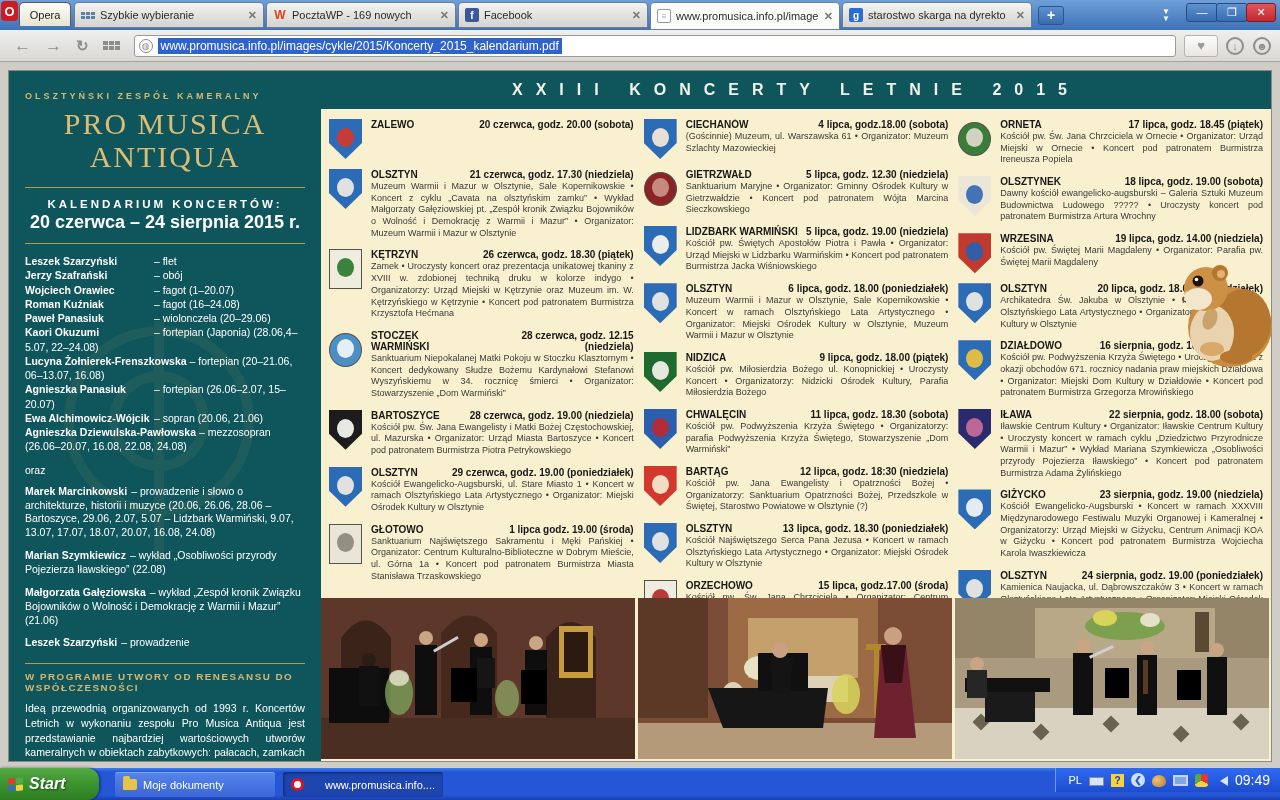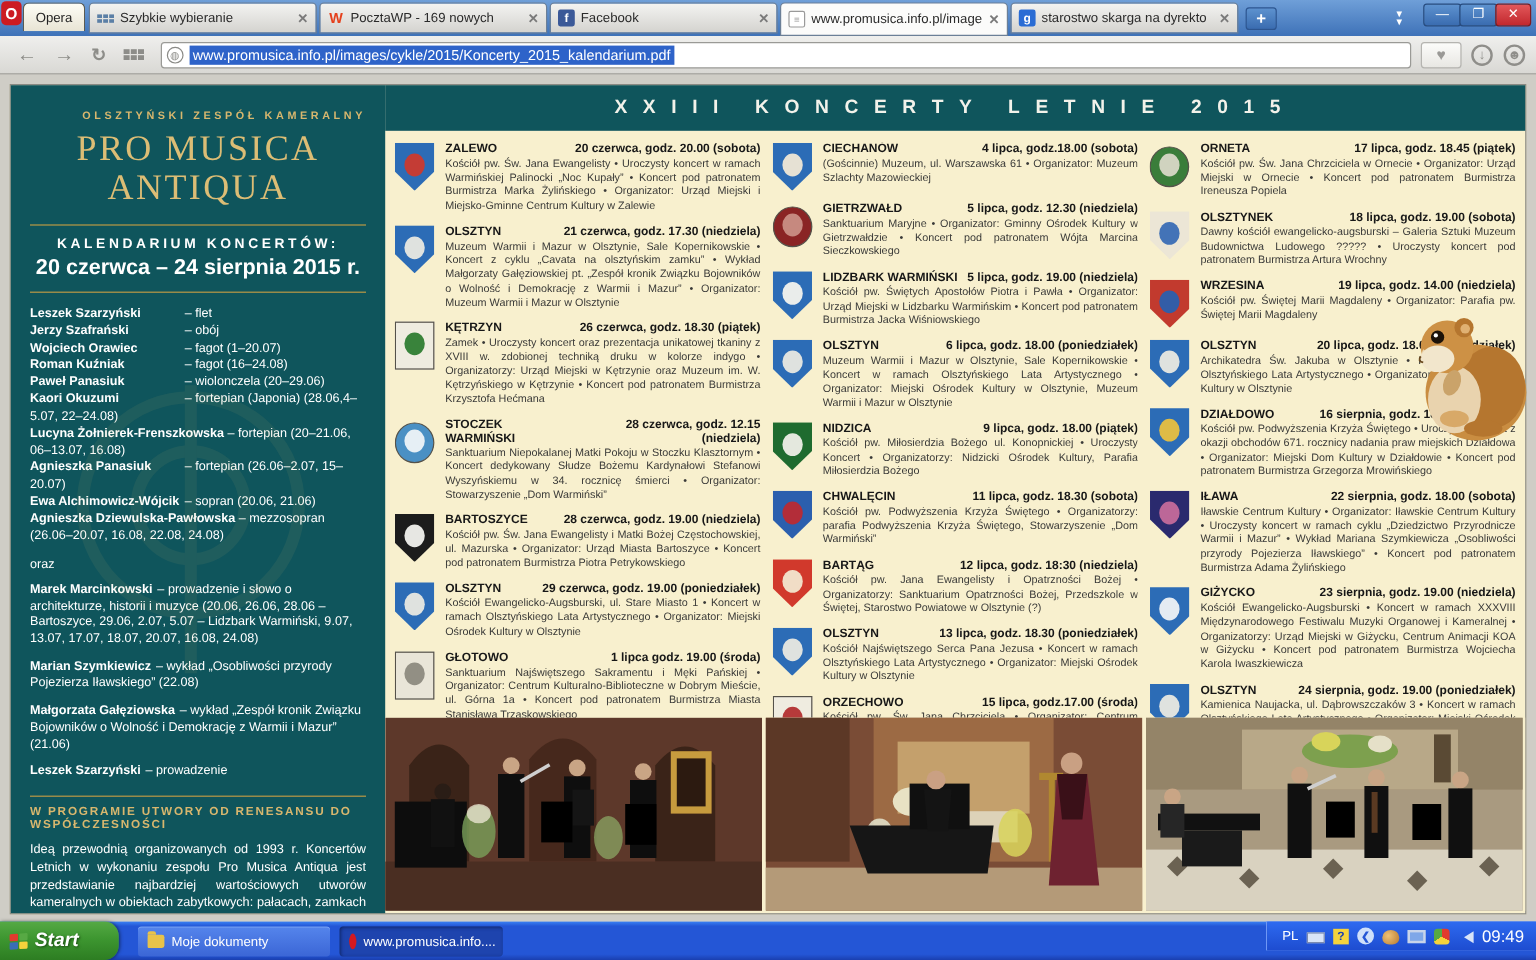--- a/index.html
+++ b/index.html
@@ -61,21 +61,21 @@
   .circ-btn { width:18px; height:18px; border:2px solid #8f8e8a; border-radius:50%;
     color:#8f8e8a; font-size:11px; font-weight:bold; text-align:center; line-height:15px;
     margin-right:9px; }
 
   
   #pdf-page { position:absolute; left:8px; top:70px; width:1264px; height:692px;
     background:#f8f0ce; border:1px solid #8a8a84; }
   #sidebar { position:absolute; left:0; top:0; width:312px; height:690px;
     background:#0f555c; color:#fff; padding:20px 16px 0 16px; overflow:hidden; }
   #sidebar .ornament { position:absolute; left:20px; top:240px; opacity:.08; }
-  .ens-label { text-align:right; color:#d8b76e; font-size:9px; letter-spacing:3px; font-weight:bold; }
+  .ens-label { text-align:left; color:#d8b76e; font-size:9px; letter-spacing:3px; font-weight:bold; }
   .big-title { text-align:center; color:#dcbd75; font-family:"Liberation Serif",serif;
     font-size:30px; letter-spacing:2px; line-height:1.1; margin-top:6px; }
   .gold-rule { border:none; border-top:1px solid #bb9a45; margin:10px 0; }
   .cal-label { text-align:center; font-size:11.5px; letter-spacing:3px; font-weight:bold; }
   .cal-range { text-align:center; font-size:18px; font-weight:bold; margin-top:2px; }
   #musicians { margin-top:4px; font-size:10.5px; line-height:1.36; }
   #musicians .m-name { font-weight:bold; display:inline-block; min-width:126px; }
   #musicians .m-role { }
   .oraz { font-size:10.5px; margin-top:10px; }
   .extra { font-size:10.5px; line-height:1.32; margin-top:9px; }
@@ -113,21 +113,21 @@
   #start-btn { position:absolute; left:0; top:0; width:99px; height:32px;
     background:linear-gradient(#55a944 0%,#3d9630 45%,#2d7d22 100%);
     border-radius:0 12px 12px 0; box-shadow:1px 0 3px rgba(0,0,0,.5);
     display:flex; align-items:center; gap:6px; padding-left:8px;
     color:#fff; font-style:italic; font-weight:bold; font-size:16px; text-shadow:1px 1px 2px #1a4a10; }
   .winflag { display:grid; grid-template-columns:7px 7px; grid-gap:1px; transform:skewY(-4deg); }
   .winflag b { width:7px; height:6px; border-radius:1px; }
   .task-btn { position:absolute; top:4px; height:25px; border-radius:3px; color:#fff; font-size:11px;
     display:flex; align-items:center; gap:6px; padding:0 8px; overflow:hidden; white-space:nowrap; }
   #task-docs { left:115px; width:160px; background:linear-gradient(#5585ec,#3b66d6); box-shadow:inset 0 1px 0 #7ba4f4; }
-  #task-opera { left:283px; width:136px; background:#1e44ae; box-shadow:inset 1px 1px 3px #10276b;justify-content:space-between; }
+  #task-opera { left:283px; width:160px; background:#1e44ae; box-shadow:inset 1px 1px 3px #10276b;justify-content:space-between; }
   .folder-ico { width:14px; height:11px; background:#e8c34a; border-radius:1px 2px 2px 1px; position:relative; }
   .folder-ico:before { content:""; position:absolute; left:0; top:-3px; width:7px; height:3px; background:#e8c34a; border-radius:2px 2px 0 0; }
   .opera-ico { width:13px; height:13px; border-radius:50%; border:3px solid #d41920; background:#fff; }
   #tray { position:absolute; right:0; top:0; height:24px; display:flex; align-items:center; gap:7px;
     padding:0 10px 0 12px; background:linear-gradient(#2e6af0,#1d4cd0); box-shadow:-1px 0 0 #6f97f5;
     color:#fff; font-size:11px; }
   .tray-ico { width:15px; height:13px; display:inline-block; }
   .kb { background:#d8e4f8; border:1px solid #7a8ab0; height:9px; margin-top:2px; }
   .help { background:#f5d33c; color:#1a3fb0; width:13px; height:13px; text-align:center; font-weight:bold; font-size:10px; line-height:13px; }
   .chev { width:14px; height:14px; border-radius:50%; background:#cfe0fa; color:#2456d6; font-size:9px; font-weight:bold; text-align:center; line-height:14px; }
@@ -206,21 +206,20 @@
           <div class="entry">
             <div class="crest shield">
               <div class="base" style="background: rgb(44, 108, 182);"></div>
               <div class="accent" style="background: rgb(204, 58, 46);"></div>
             </div>
             <div class="entry-body">
               <div class="entry-head">
                 <span class="city">ZALEWO</span>
                 <span class="date">20 czerwca, godz. 20.00 (sobota)</span>
               </div>
-              <div class="entry-desc">Kościół pw. Św. Jana Ewangelisty • Uroczysty koncert w ramach Warmińskiej Palinocki „Noc Kupały” • Koncert pod patronatem Burmistrza Marka Żylińskiego • Organizator: Urząd Miejski i Miejsko-Gminne Centrum Kultury w Zalewie</div>
             </div>
           </div>
 
           <div class="entry">
             <div class="crest shield">
               <div class="base" style="background: rgb(44, 108, 182);"></div>
               <div class="accent" style="background: rgb(233, 233, 226);"></div>
             </div>
             <div class="entry-body">
               <div class="entry-head">

